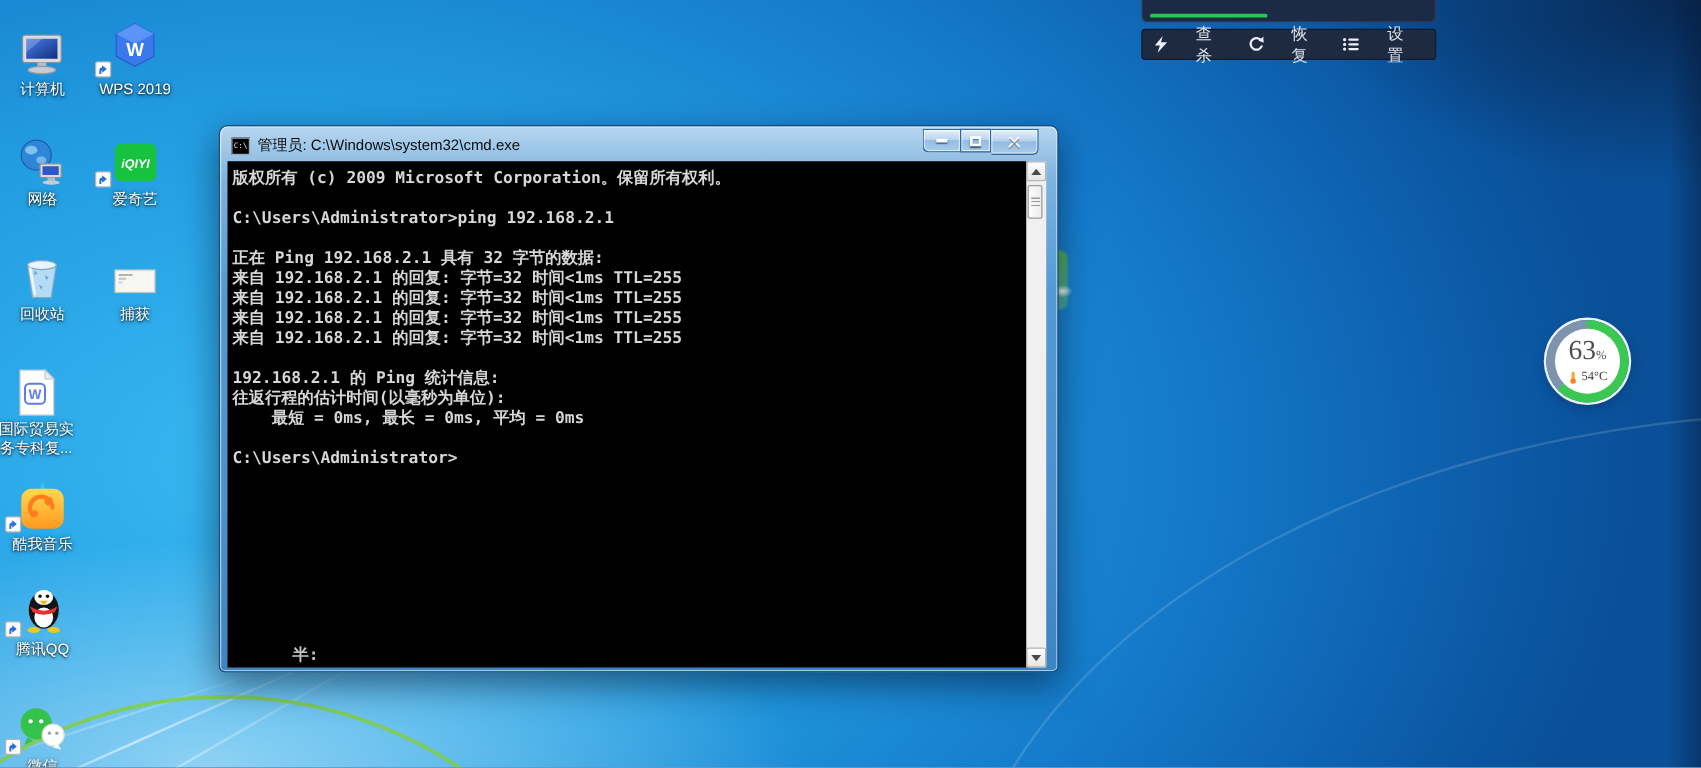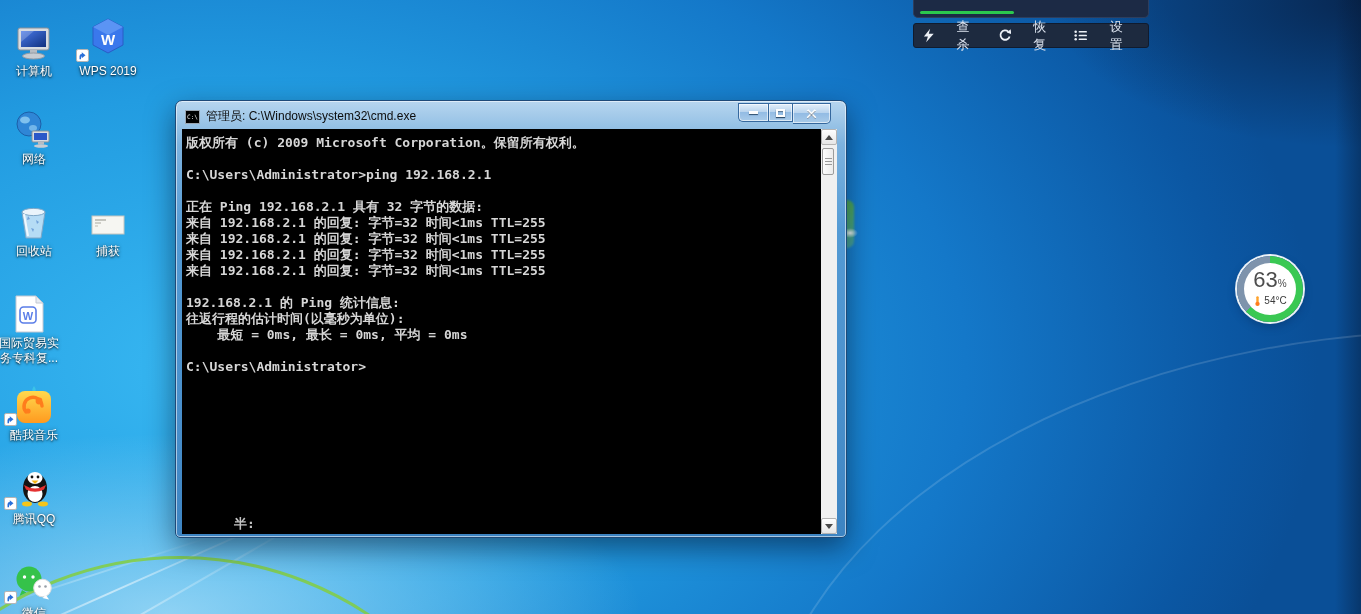--- a/index.html
+++ b/index.html
@@ -79,21 +79,21 @@
   #sec-toolbar{position:absolute;left:913px;top:23px;width:236px;height:25px;background:#1d2a3f;
     border:1px solid #101b2e;border-radius:3px;box-sizing:border-box;display:flex;align-items:center;
     justify-content:flex-end;padding-right:6px;}
   .tb-item{display:flex;align-items:center;gap:22px;color:#dbe2ee;font-size:13px;padding:0 9px;cursor:pointer;}
 
   
   #temp-gauge{position:absolute;left:1237px;top:256px;width:66px;height:66px;border-radius:50%;
     background:conic-gradient(#3ac853 0% 63%, #7e93ac 63% 100%);
     box-shadow:0 0 0 2px rgba(255,255,255,.92), 0 4px 10px rgba(0,30,70,.35);cursor:pointer;}
   .gauge-inner{position:absolute;left:7px;top:7px;width:52px;height:52px;border-radius:50%;background:#fff;
-    display:flex;flex-direction:column;align-items:center;justify-content:center;}
+    display:flex;flex-direction:column;align-items:center;justify-content:center;font-family:Liberation Serif, serif;}
   .gauge-pct{display:flex;align-items:baseline;line-height:20px;}
   .gauge-pct .num{font-size:22px;color:#4d4d4d;}
   .gauge-pct .unit{font-size:10px;color:#4d4d4d;}
   .gauge-temp{display:flex;align-items:center;gap:2px;font-size:10px;color:#3a3a3a;line-height:12px;}
 </style>
 </head>
 <body>
 
 <div id="screen">
 
@@ -152,20 +152,34 @@
         <ellipse cx="19" cy="18" rx="4" ry="3" fill="#8ecbf2" opacity=".7"></ellipse>
         <rect x="18" y="21" width="17" height="11" rx="1" fill="#d8dce1" stroke="#868f99"></rect>
         <rect x="20" y="23" width="13" height="7" fill="#2b57c8"></rect>
         <rect x="24" y="32" width="6" height="2.5" fill="#b6bcc3"></rect>
         <ellipse cx="27" cy="36" rx="7" ry="1.8" fill="#c7ccd2"></ellipse>
       </svg>
     </div>
     <div class="lbl">网络</div>
   </div>
 
+  <div class="dicon" style="left:70px;top:106px;width:76px;">
+    <div class="ic">
+      <svg width="40" height="40" viewBox="0 0 40 40">
+        <rect x="4" y="5" width="33" height="30" rx="5" fill="#17c33e"></rect>
+        <text x="20.5" y="24" text-anchor="middle" font-size="10" font-style="italic" font-weight="bold" fill="#ffffff" font-family="Liberation Sans,sans-serif">iQIYI</text>
+      </svg>
+      <span class="shortcut-badge">
+        <svg width="9" height="9" viewBox="0 0 12 12">
+            <path d="M2,11 L2,7 Q2,4 5,4 L5,1.5 L10,5.5 L5,9.5 L5,7 Q4,7 4,9 L4,11 Z" fill="#2a6fd8"></path>
+          </svg>
+      </span>
+    </div>
+    <div class="lbl">爱奇艺</div>
+  </div>
 
   <div class="dicon" style="left:-2px;top:198px;">
     <div class="ic">
       <svg width="40" height="40" viewBox="0 0 40 40">
         <path d="M8 10 L12 36 L27 36 L31 10 Z" fill="rgba(206,229,247,.85)" stroke="#7fa8c8"></path>
         <path d="M14 14 l2 3 l-3 1 z M22 18 l3 2 l-2 2 z M17 26 l3 1 l-1 3 z" fill="#5b8fd0" opacity=".75"></path>
         <ellipse cx="19.5" cy="10" rx="11.5" ry="3.6" fill="#eaf4fb" stroke="#7fa8c8"></ellipse>
         <path d="M10 12 L14 34" stroke="rgba(255,255,255,.8)" stroke-width="2" fill="none"></path>
       </svg>
     </div>

